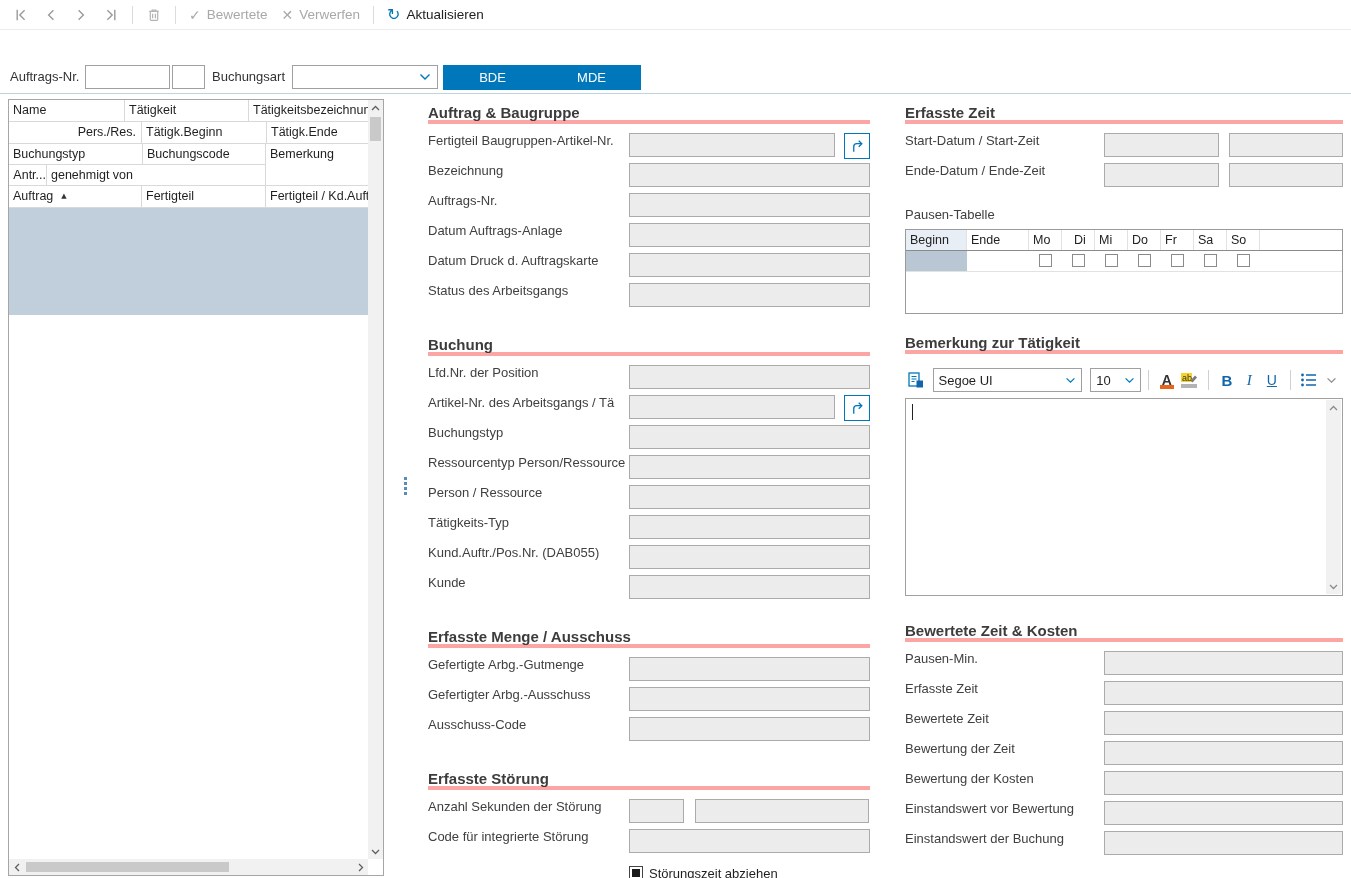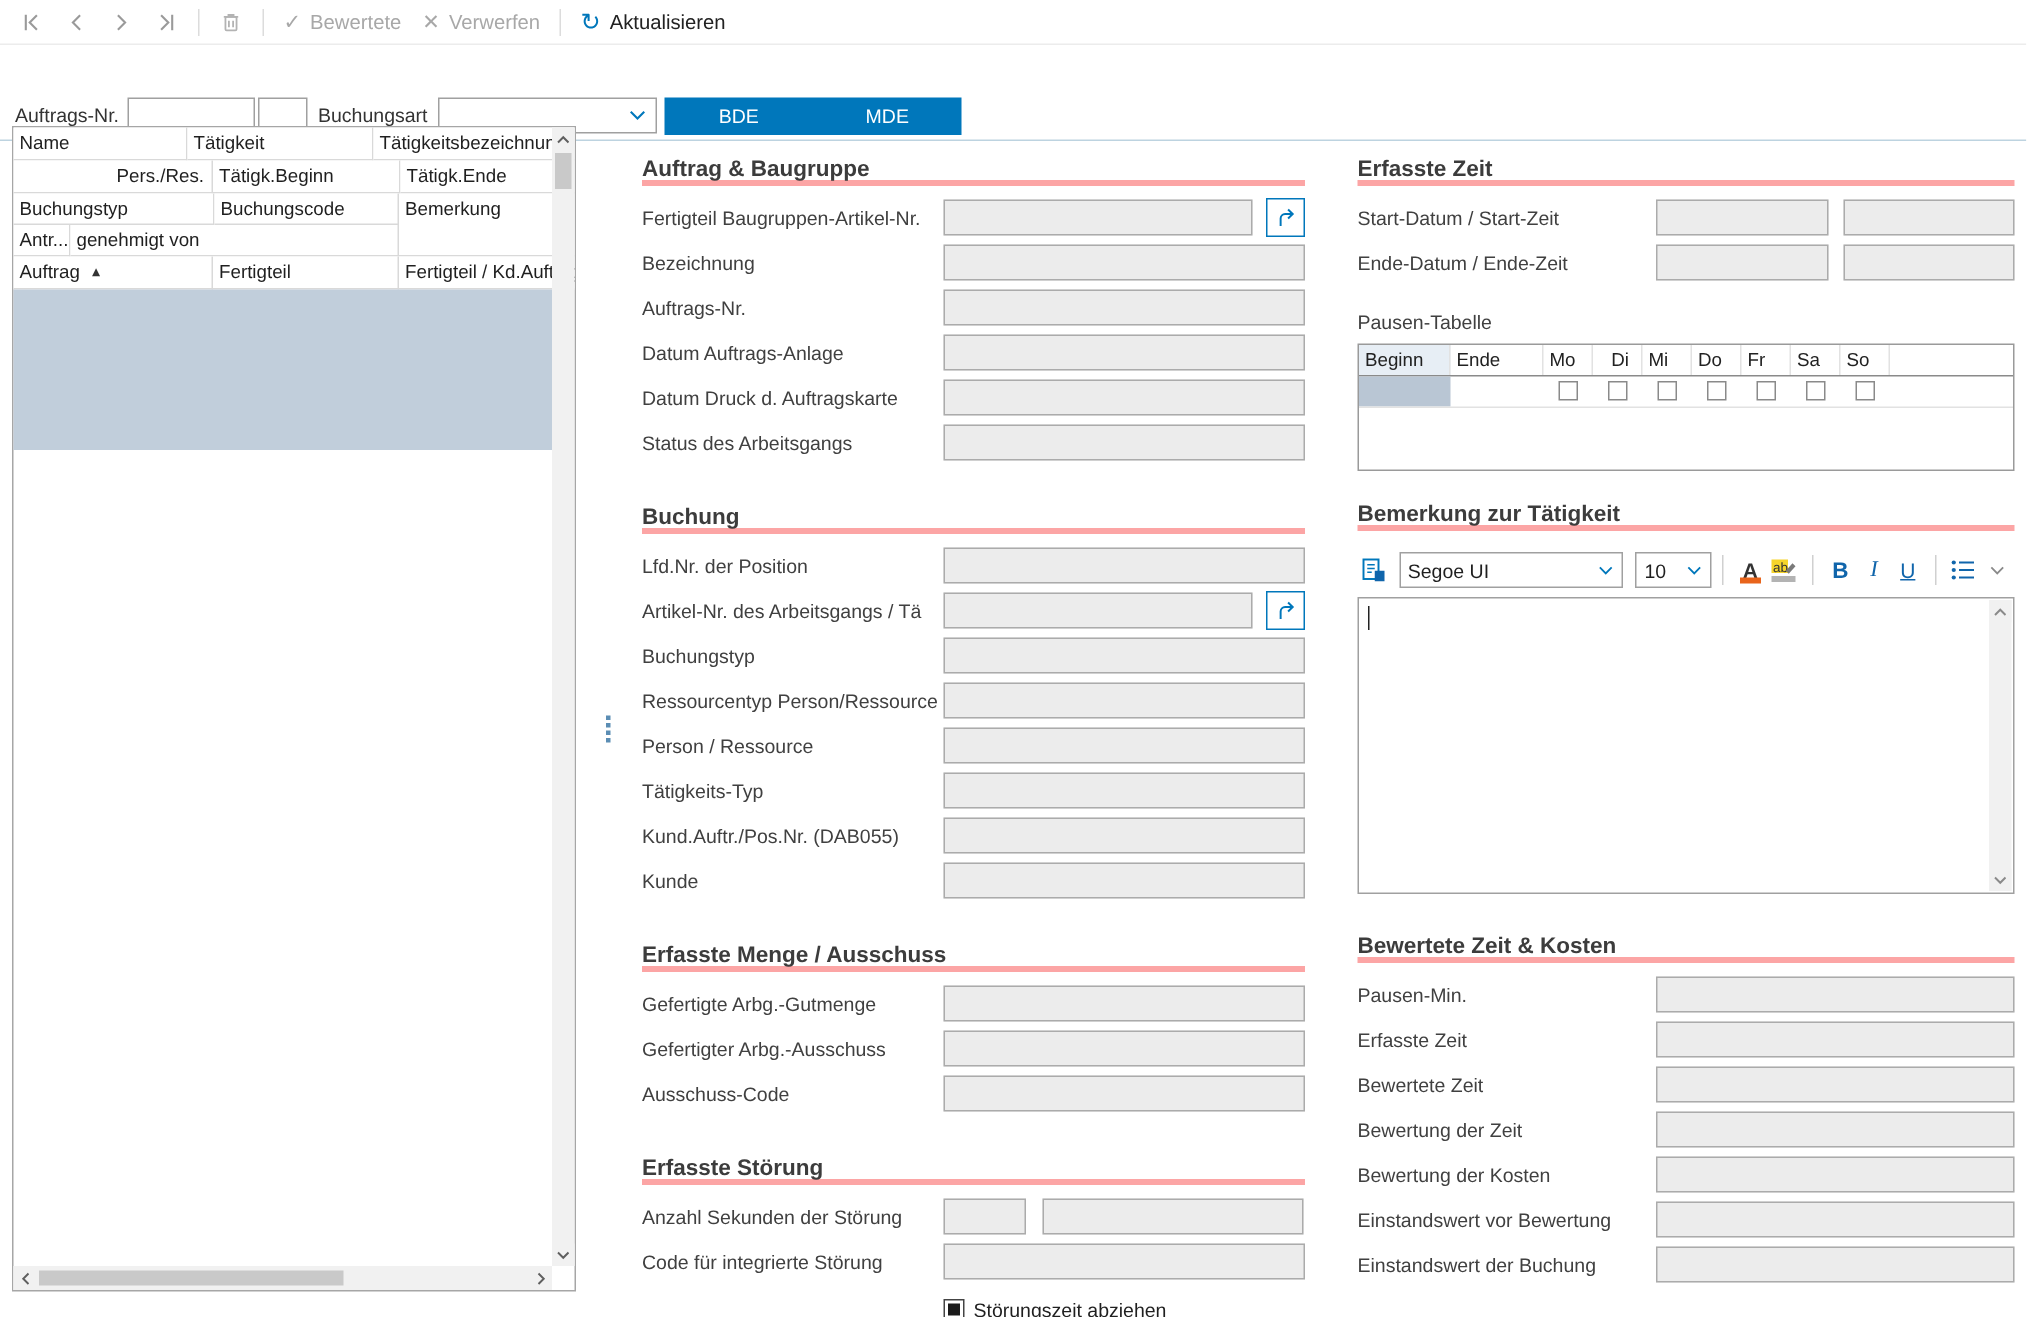--- a/index.html
+++ b/index.html
@@ -34,21 +34,21 @@
   .filter-row .flabel { position:absolute; top:9px; font-size:13px; color:#333; }
   .f-input { position:absolute; top:5px; height:24px; border:1px solid #a0a0a0; background:#fff;
     font-family:inherit; font-size:13px; padding:0 4px; }
   .f-select { position:absolute; top:5px; height:24px; border:1px solid #a0a0a0; background:#fff;
     display:flex; align-items:center; justify-content:space-between; padding:0 6px; cursor:pointer; }
   .bde-mde { position:absolute; left:443px; top:5px; width:198px; height:25px; display:flex; }
   .bde-mde .seg { flex:1; display:flex; align-items:center; justify-content:center;
     color:#fff; font-size:13px; cursor:pointer; }
 
   
-  .lt { position:absolute; left:8px; top:84px; width:376px; height:777px;
+  .lt { position:absolute; left:8px; top:99px; width:376px; height:777px;
     border:1px solid #a6a6a6; background:#fff; }
   .lt-cell { position:absolute; font-size:12.5px; color:#1f1f1f; line-height:21px;
     padding-left:4px; white-space:nowrap; overflow:hidden;
     border-right:1px solid #d9d9d9; border-bottom:1px solid #d9d9d9; background:#fff; }
   .lt-cell.right { text-align:right; padding-right:5px; }
   .lt-cell.noright { border-right:none; }
   .sort-glyph { font-size:7px; color:#333; margin-left:8px; vertical-align:2px; }
   .lt-selection { position:absolute; left:0; top:108px; width:360px; height:107px; }
   .lt-vscroll { position:absolute; top:0; right:0; width:15px; bottom:16px; background:#f1f1f1; }
   .lt-hscroll { position:absolute; left:0; right:15px; bottom:0; height:16px; background:#f1f1f1; }
@@ -56,21 +56,21 @@
     background:#f1f1f1; cursor:pointer; }
   .sb-thumb { position:absolute; background:#c9c9c9; cursor:pointer; }
 
   
   .mid-col   { position:absolute; left:428px; top:99px;  width:442px; }
   .rcol { position:absolute; left:905px; top:99px; width:438px; }
   .sec-title { font-size:15px; font-weight:bold; color:#3c3c3c; height:20px;
     padding-bottom:4px; border-bottom:4px solid #fca5a5; margin-bottom:9px; white-space:nowrap; }
   .sec { margin-bottom:29px; }
   .sec.first { margin-top:5px; }
-  .frow { display:flex; align-items:center; height:24px; margin-bottom:6px; }
+  .frow { display:flex; height:24px; margin-bottom:6px; }
   .frow .lbl { width:201px; flex:none; font-size:13px; color:#404040;
     white-space:nowrap; overflow:hidden; }
   .rcol .frow .lbl { width:199px; }
   .inp { flex:1; height:24px; background:#ececec; border:1px solid #ababab;
     font-family:inherit; font-size:13px; padding:0 4px; min-width:0; }
   .inp.narrow { flex:none; width:206px; }
   .lookup-btn { flex:none; width:26px; height:26px; margin-left:9px; background:#fff;
     border:1px solid #0077bb; display:flex; align-items:center; justify-content:center; cursor:pointer; }
   .two-inp .inp { flex:none; }
   .chk-row { display:flex; align-items:center; margin-top:12px; padding-left:201px; height:16px; }
@@ -204,21 +204,21 @@
     <div class="lt-cell noright" style="left:240px;top:0;width:134px;height:22px;">Tätigkeitsbezeichnung</div>
 
     <div class="lt-cell right" style="left:0;top:22px;width:133px;height:22px;">Pers./Res.</div>
     <div class="lt-cell" style="left:133px;top:22px;width:125px;height:22px;">Tätigk.Beginn</div>
     <div class="lt-cell noright" style="left:258px;top:22px;width:116px;height:22px;">Tätigk.Ende</div>
 
     <div class="lt-cell" style="left:0;top:44px;width:134px;height:21px;">Buchungstyp</div>
     <div class="lt-cell" style="left:134px;top:44px;width:123px;height:21px;">Buchungscode</div>
     <div class="lt-cell noright" style="left:257px;top:44px;width:117px;height:42px;">Bemerkung</div>
 
-    <div class="lt-cell" style="left:0;top:65px;width:38px;height:21px;">Antr...</div>
+    <div class="lt-cell" style="left:0;top:65px;width:38px;height:21px;text-align:right;">Antr...</div>
     <div class="lt-cell" style="left:38px;top:65px;width:219px;height:21px;">genehmigt von</div>
 
     <div class="lt-cell" style="left:0;top:86px;width:133px;height:22px;">
       <span>Auftrag</span><span class="sort-glyph glyph">▲</span>
     </div>
     <div class="lt-cell" style="left:133px;top:86px;width:124px;height:22px;">Fertigteil</div>
     <div class="lt-cell noright" style="left:257px;top:86px;width:117px;height:22px;">Fertigteil / Kd.Auftrag</div>
 
     <div class="lt-selection" style="background:#c1cedb;"></div>
 

